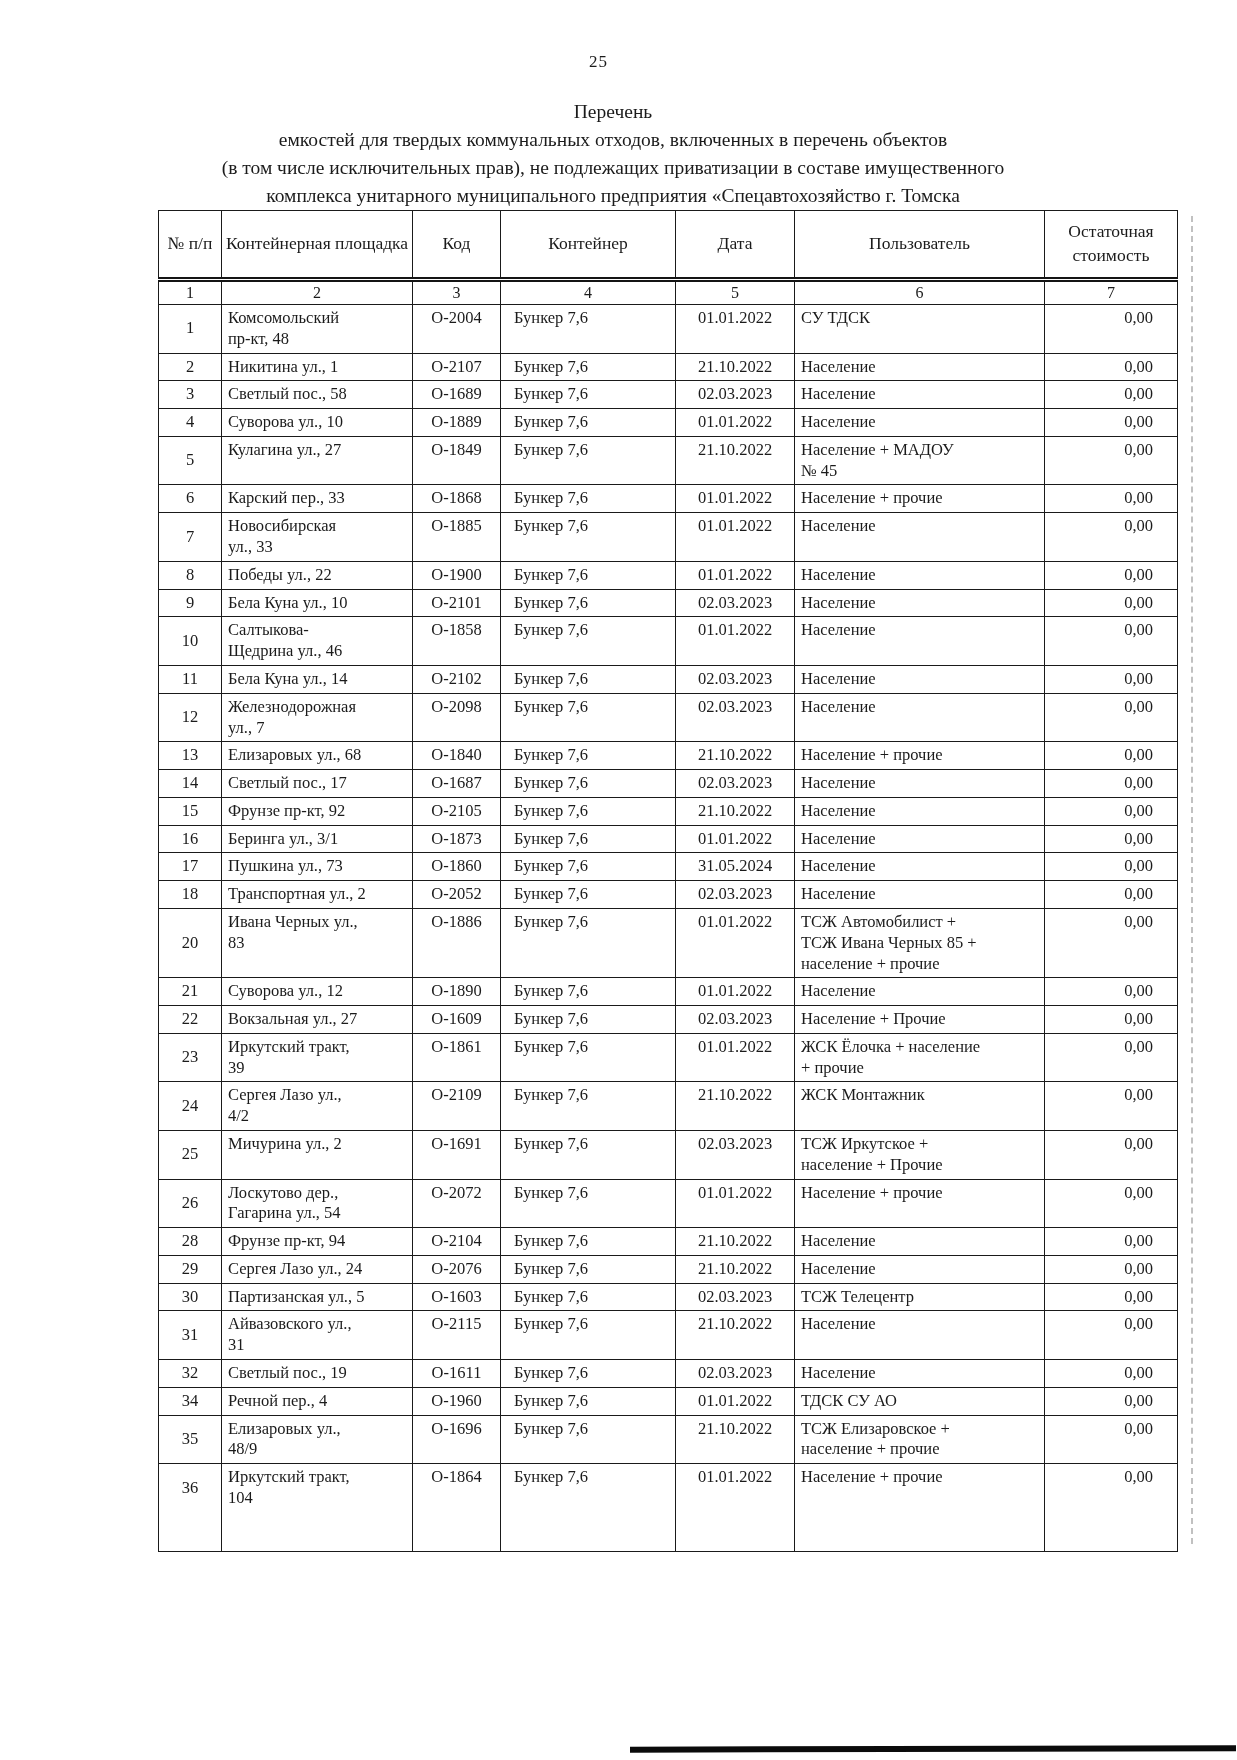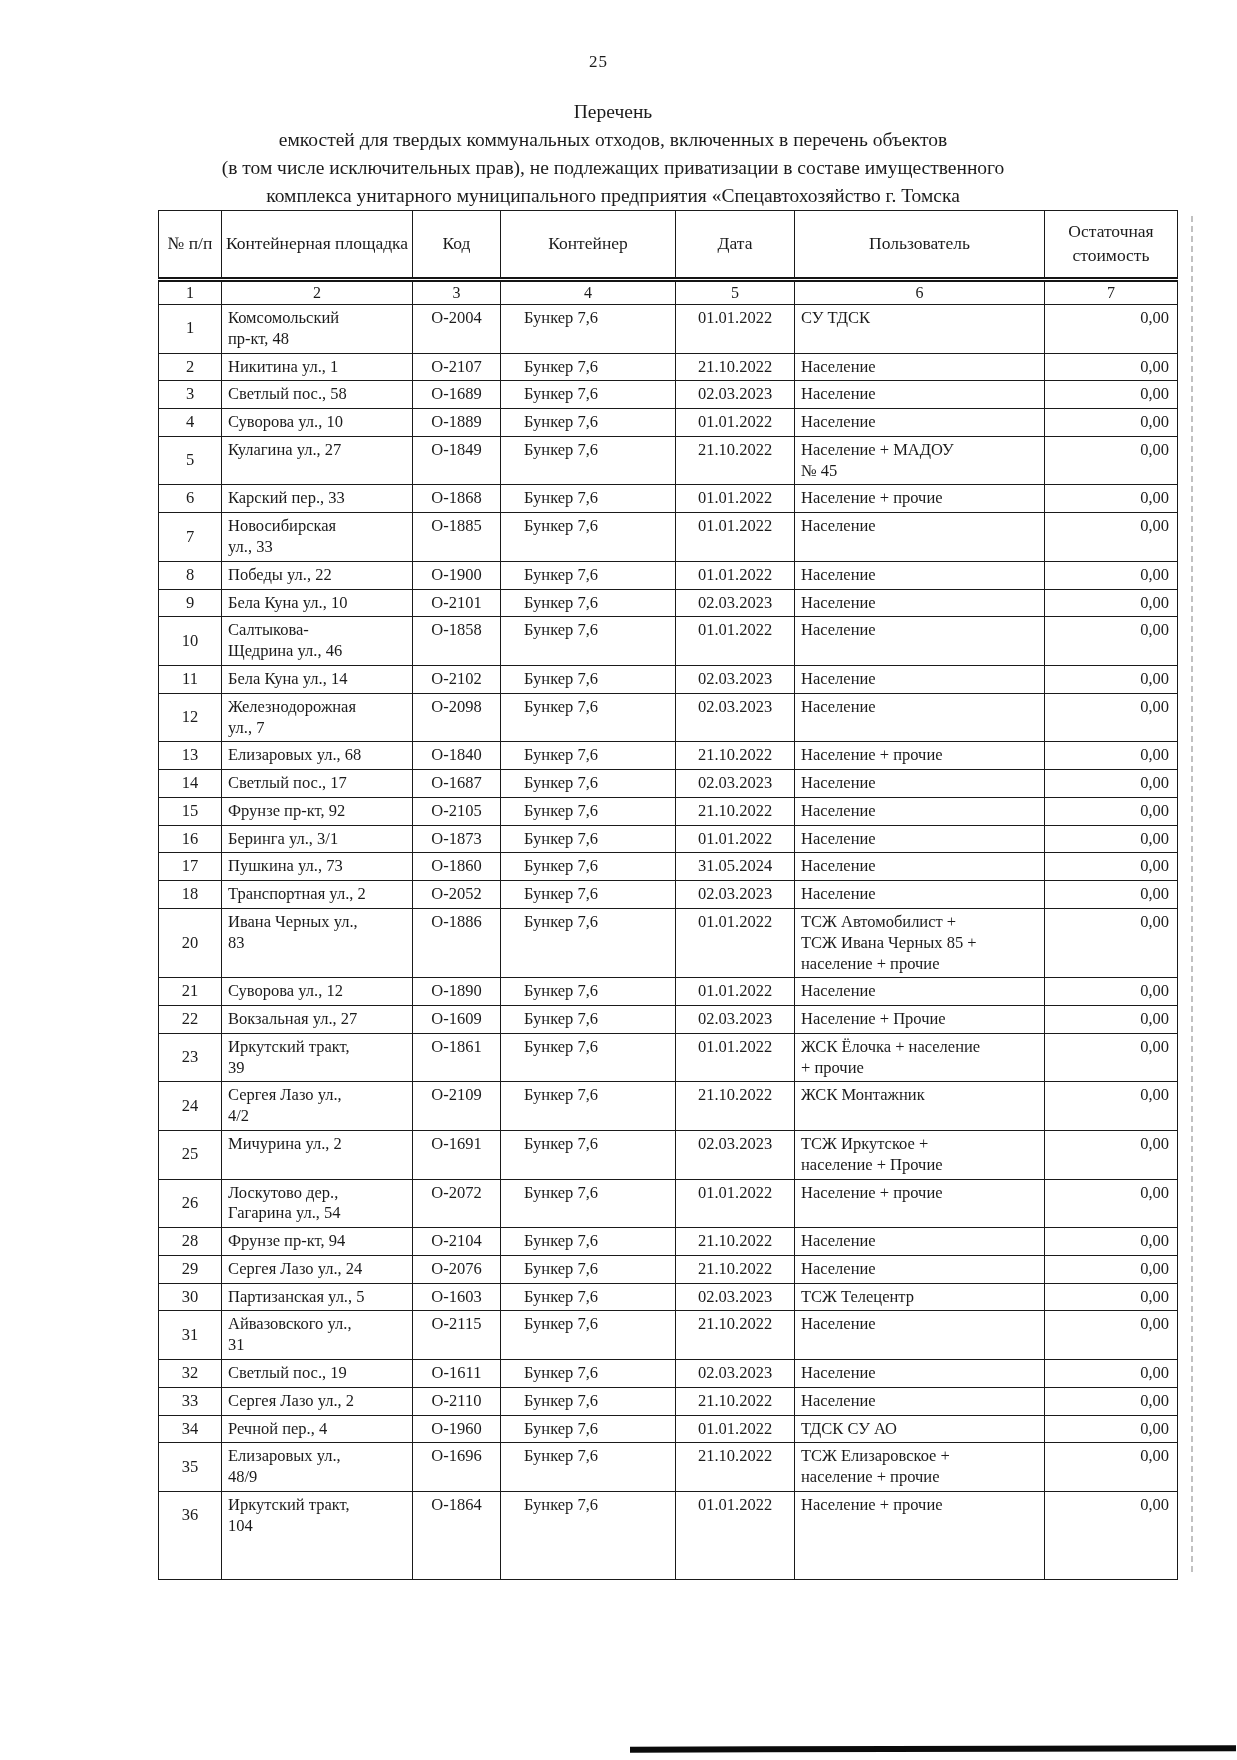--- a/index.html
+++ b/index.html
@@ -49,24 +49,24 @@
   tr.numbers-row td{
     height:22px;text-align:center;font-size:16px;padding:0 2px;
   }
   tbody.data td{
     font-size:16.5px;line-height:1.26;
     padding:3px 6px;vertical-align:top;
     white-space:pre-line;
   }
   tbody.data td.c-num{text-align:center;vertical-align:middle;font-size:16.5px;}
   tbody.data td.c-code{text-align:center;}
-  tbody.data td.c-cont{padding-left:23px;}
+  tbody.data td.c-cont{padding-left:13px;}
   tbody.data td.c-date{text-align:center;}
   tbody.data td.c-user{}
-  tbody.data td.c-cost{text-align:right;padding-right:8px;}
+  tbody.data td.c-cost{text-align:right;padding-right:24px;}
   tbody.data tr:last-child td{padding-bottom:42px;}
   
   .scan-bar{
     position:absolute;top:1746px;left:630px;width:606px;height:6px;
     background:#0b0b0b;transform:skewY(-0.12deg);
   }
 </style>
 </head>
 <body>
 
@@ -391,29 +391,20 @@
           <tr>
             <td class="c-num">32</td>
             <td class="c-site">Светлый пос., 19</td>
             <td class="c-code">О-1611</td>
             <td class="c-cont">Бункер 7,6</td>
             <td class="c-date">02.03.2023</td>
             <td class="c-user">Население</td>
             <td class="c-cost">0,00</td>
           </tr>
           <tr>
-            <td class="c-num">33</td>
-            <td class="c-site">Сергея Лазо ул., 2</td>
-            <td class="c-code">О-2110</td>
-            <td class="c-cont">Бункер 7,6</td>
-            <td class="c-date">21.10.2022</td>
-            <td class="c-user">Население</td>
-            <td class="c-cost">0,00</td>
-          </tr>
-          <tr>
             <td class="c-num">34</td>
             <td class="c-site">Речной пер., 4</td>
             <td class="c-code">О-1960</td>
             <td class="c-cont">Бункер 7,6</td>
             <td class="c-date">01.01.2022</td>
             <td class="c-user">ТДСК СУ АО</td>
             <td class="c-cost">0,00</td>
           </tr>
           <tr>
             <td class="c-num">35</td>

